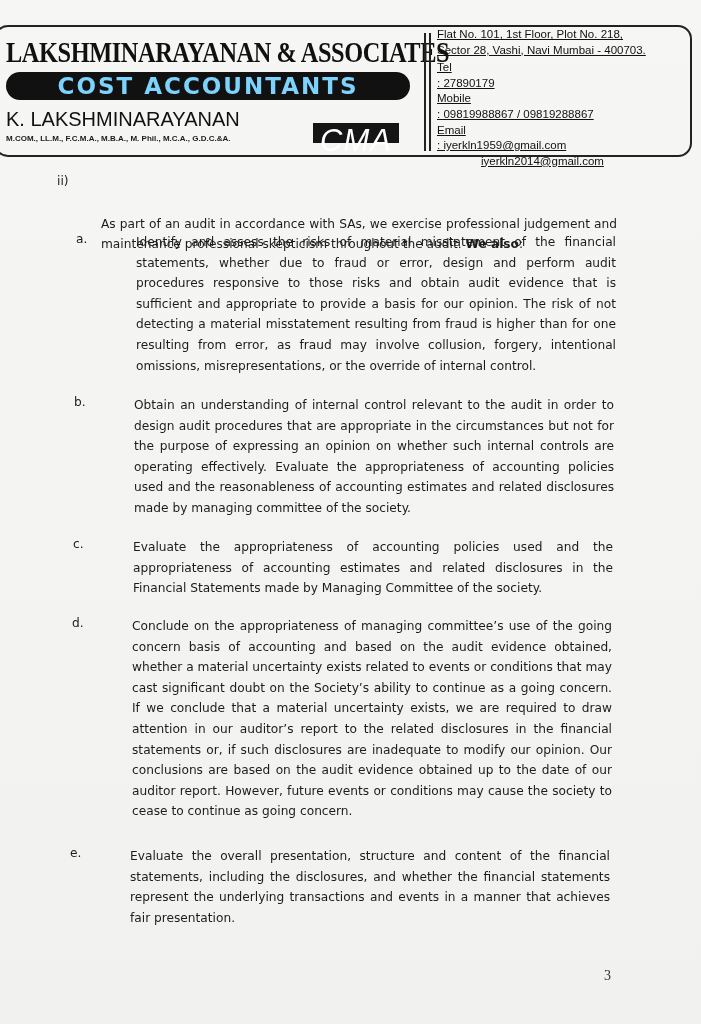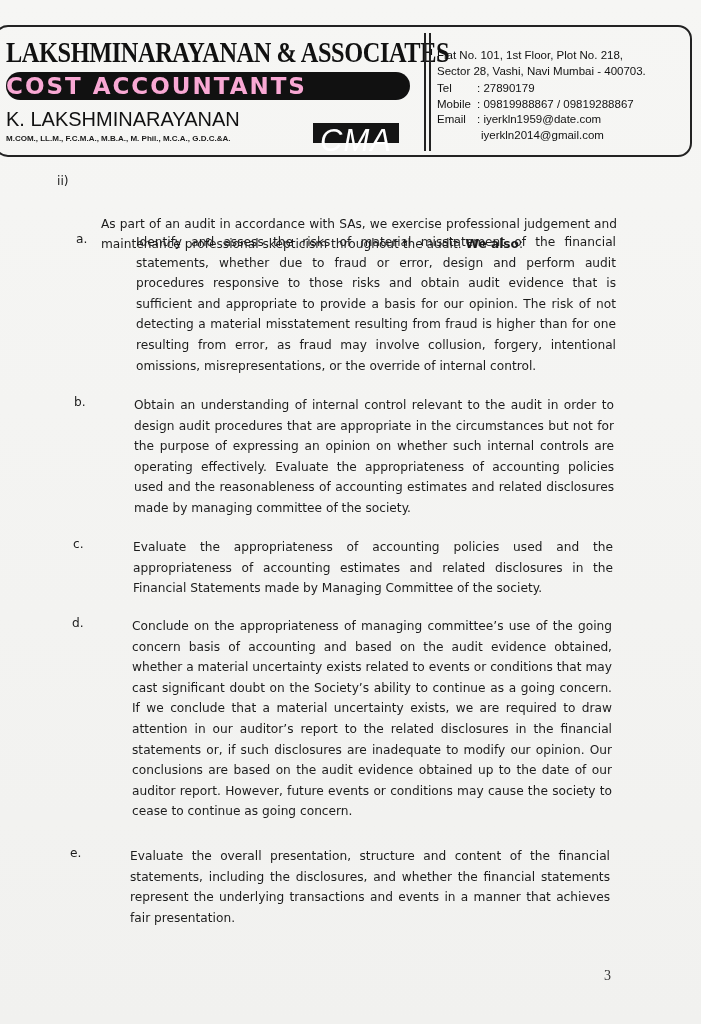--- a/index.html
+++ b/index.html
@@ -18,45 +18,45 @@
     border: 2px solid #222; border-radius: 14px; box-sizing: border-box;
   }
   .lh-left { position: absolute; left: 10px; top: 8px; width: 410px; }
   .firm-name {
     font-family: "Liberation Serif", serif; font-weight: 900;
     font-size: 29px; letter-spacing: -0.5px; color: #111;
     transform: scaleX(0.84); transform-origin: left;
     white-space: nowrap; line-height: 34px;
   }
   .cost-acc {
-    margin-top: 3px; background: #111; color: #f9a8d4; border-radius: 14px;
-    height: 28px; width: 404px; 
+    margin-top: 3px; background: #111; color: #7dd3fc; border-radius: 14px;
+    height: 28px; width: 404px; text-align: center;
     font-family: "DejaVu Sans", sans-serif; font-weight: bold; font-size: 23px;
     letter-spacing: 2px; line-height: 28px; white-space: nowrap;
   }
   .person {
     margin-top: 6px; font-family: "Liberation Sans", sans-serif; font-weight: normal;
     font-size: 20px; line-height: 26px; color: #111; white-space: nowrap;
   }
   .quals {
     font-family: "Liberation Sans", sans-serif; font-weight: bold; font-size: 8px;
     margin-top: 2px; white-space: nowrap;
   }
   .cma-logo {
     position: absolute; left: 317px; top: 96px; width: 86px; height: 20px;
     background: #151515; color: #fff; font-family: "Liberation Sans", sans-serif;
     font-style: italic; font-size: 31px; text-align: center; line-height: 36px;
     letter-spacing: 1px;
   }
   .vsep { position: absolute; top: 6px; width: 2px; height: 118px; background: #222; }
   .lh-right {
-    position: absolute; left: 441px; top: 21px; font-size: 11.5px; line-height: 15.6px;
-    color: #111; white-space: nowrap;
+    position: absolute; left: 441px; top: 0; font-size: 11.5px; line-height: 15.6px;
+    color: #111; white-space: nowrap; text-decoration: underline;
   }
-  .lh-right .row { display: flex; }
+  .lh-right .row { display: flex; flex-direction: column; }
   .lh-right .lbl { width: 40px; }
   .lh-right .indent { padding-left: 44px; }
 
   
   .content {
     position: absolute; left: 0; top: 170px; width: 701px;
     font-family: "DejaVu Sans", sans-serif; font-size: 12.2px; color: #1c1c1c;
   }
   .para-ii { position: absolute; left: 57px; top: 4px; width: 560px; }
   .para-ii .num { position: absolute; left: 0; top: 0; }
@@ -92,21 +92,21 @@
       <div class="row" style="margin-top:2px">
         <span class="lbl">Tel</span>
         <span>: 27890179</span>
       </div>
       <div class="row">
         <span class="lbl">Mobile</span>
         <span>: 09819988867 / 09819288867</span>
       </div>
       <div class="row">
         <span class="lbl">Email</span>
-        <span>: iyerkln1959@date.com</span>
+        <span>: iyerkln1959@gmail.com</span>
       </div>
       <div class="indent">iyerkln2014@gmail.com</div>
     </div>
   </div>
 
   <div class="content">
     <div class="para-ii">
       <span class="num">ii)</span>
       <div class="txt"><span>As part of an audit in accordance with SAs, we exercise professional judgement and maintenance professional skepticism throughout the audit.</span> <b>We also</b><span>:</span></div>
     </div>

